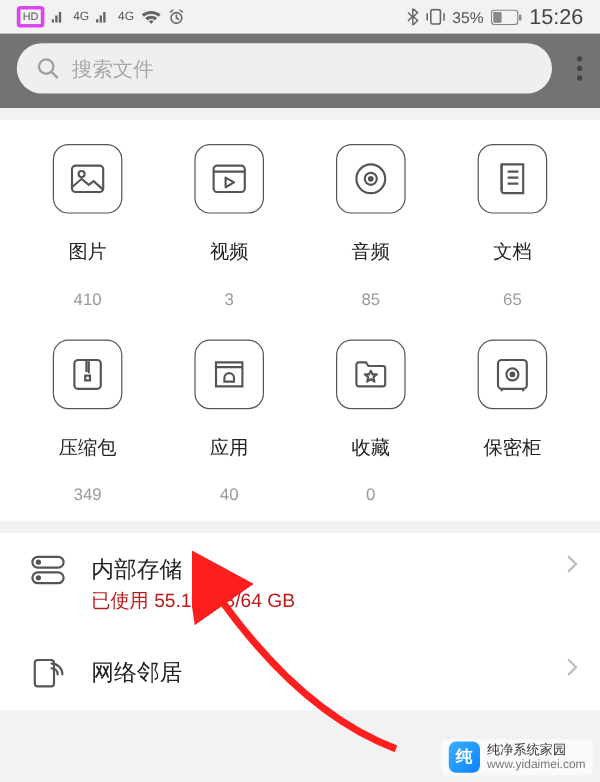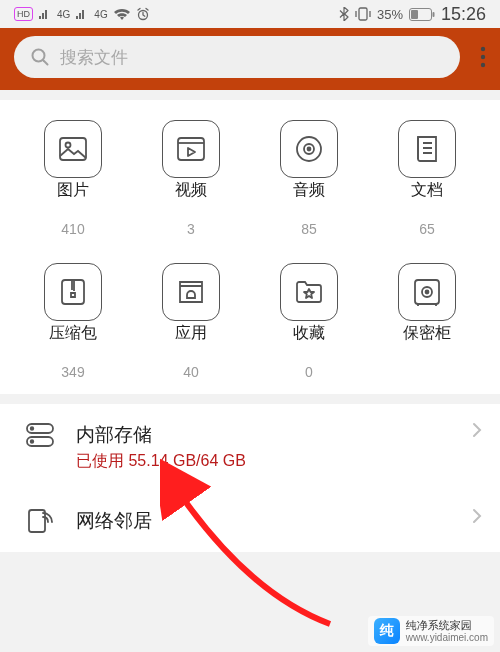--- a/index.html
+++ b/index.html
@@ -1,49 +1,49 @@
 <!DOCTYPE html>
 <html><head>
 <meta charset="utf-8">
 <style>
 *{box-sizing:border-box;margin:0;padding:0;font-family:-apple-system,"Helvetica Neue",Arial,sans-serif}
 html,body{width:500px;height:652px;background:#f2f2f2;overflow:hidden;position:relative}
 .status-bar{height:28px;display:flex;align-items:center;justify-content:space-between;padding:0 14px;font-size:13px;color:#555}
 .status-left,.status-right{display:flex;align-items:center;gap:6px}
 .status-left span,.status-right span{display:inline-flex;align-items:center}
-.search-row{display:flex;align-items:flex-end;padding:8px 0 12px 14px;background:#c2410c}
+.search-row{display:flex;align-items:flex-end;padding:8px 0 12px 14px;background:#737373}
 .search-box{flex:1;height:42px;background:#efefef;border-radius:21px;display:flex;align-items:center;padding:0 16px;color:#a8a8a8;font-size:17px}
 .search-box svg{margin-right:10px;flex-shrink:0}
 .more-btn{width:34px;height:42px;display:flex;align-items:center;justify-content:center;margin-left:6px}
 .gap{height:10px;background:#f2f2f2}
 .grid-card{background:#fff;padding:20px 14px 14px 14px}
 .grid{display:grid;grid-template-columns:repeat(4,1fr);row-gap:26px}
 .tile{display:flex;flex-direction:column;align-items:center}
 .tile-icon{width:58px;height:58px;border:1.5px solid #555;border-radius:13px;display:flex;align-items:center;justify-content:center;color:#555}
-.tile-label{margin-top:2px;font-size:16px;color:#222}
+.tile-label{margin-top:22px;font-size:16px;color:#222}
 .tile-count{margin-top:20px;font-size:14px;color:#9a9a9a}
 .list-card{background:#fff}
 .list-item{display:flex;align-items:flex-start;padding:18px 18px 18px 22px;position:relative}
 .list-icon{width:36px;display:flex;align-items:center;justify-content:center;color:#555;margin-right:18px}
 .list-text{flex:1}
 .list-title{font-size:19px;color:#222}
 .list-sub{font-size:16px;color:#b91c1c;margin-top:3px}
 .chev{color:#bfbfbf}
 .arrow{position:absolute;left:160px;top:454px;pointer-events:none}
 .watermark{position:absolute;right:6px;bottom:6px;display:flex;align-items:center;gap:6px;background:rgba(255,255,255,.6);padding:2px 6px;border-radius:4px}
 .watermark-logo{width:26px;height:26px;border-radius:6px;background:linear-gradient(135deg,#3cb0ff,#0a84ff);display:flex;align-items:center;justify-content:center;color:#fff;font-size:14px;font-weight:bold}
 .wm-text{font-size:11px;line-height:1.15;color:#333}
 .wm-text div:last-child{color:#777;font-size:10px}
 </style>
 </head>
 <body>
 
 <div class="status-bar">
   <div class="status-left">
-    <span style="border:1px solid #d946ef;border-radius:3px;padding:0 2px;font-size:9px;line-height:12px">HD</span>
+    <span style="border:3px solid #d946ef;border-radius:3px;padding:0 2px;font-size:9px;line-height:12px">HD</span>
     <span>
         <svg width="12" height="10" viewBox="0 0 12 10">
           <path d="M0 10h2V7H0zM3 10h2V4H3zM6 10h2V1H6z" fill="#666"></path>
         </svg>
       </span>
     <span style="font-size:10px">4G</span>
     <span>
         <svg width="12" height="10" viewBox="0 0 12 10">
           <path d="M0 10h2V7H0zM3 10h2V4H3zM6 10h2V1H6z" fill="#666"></path>
         </svg>

